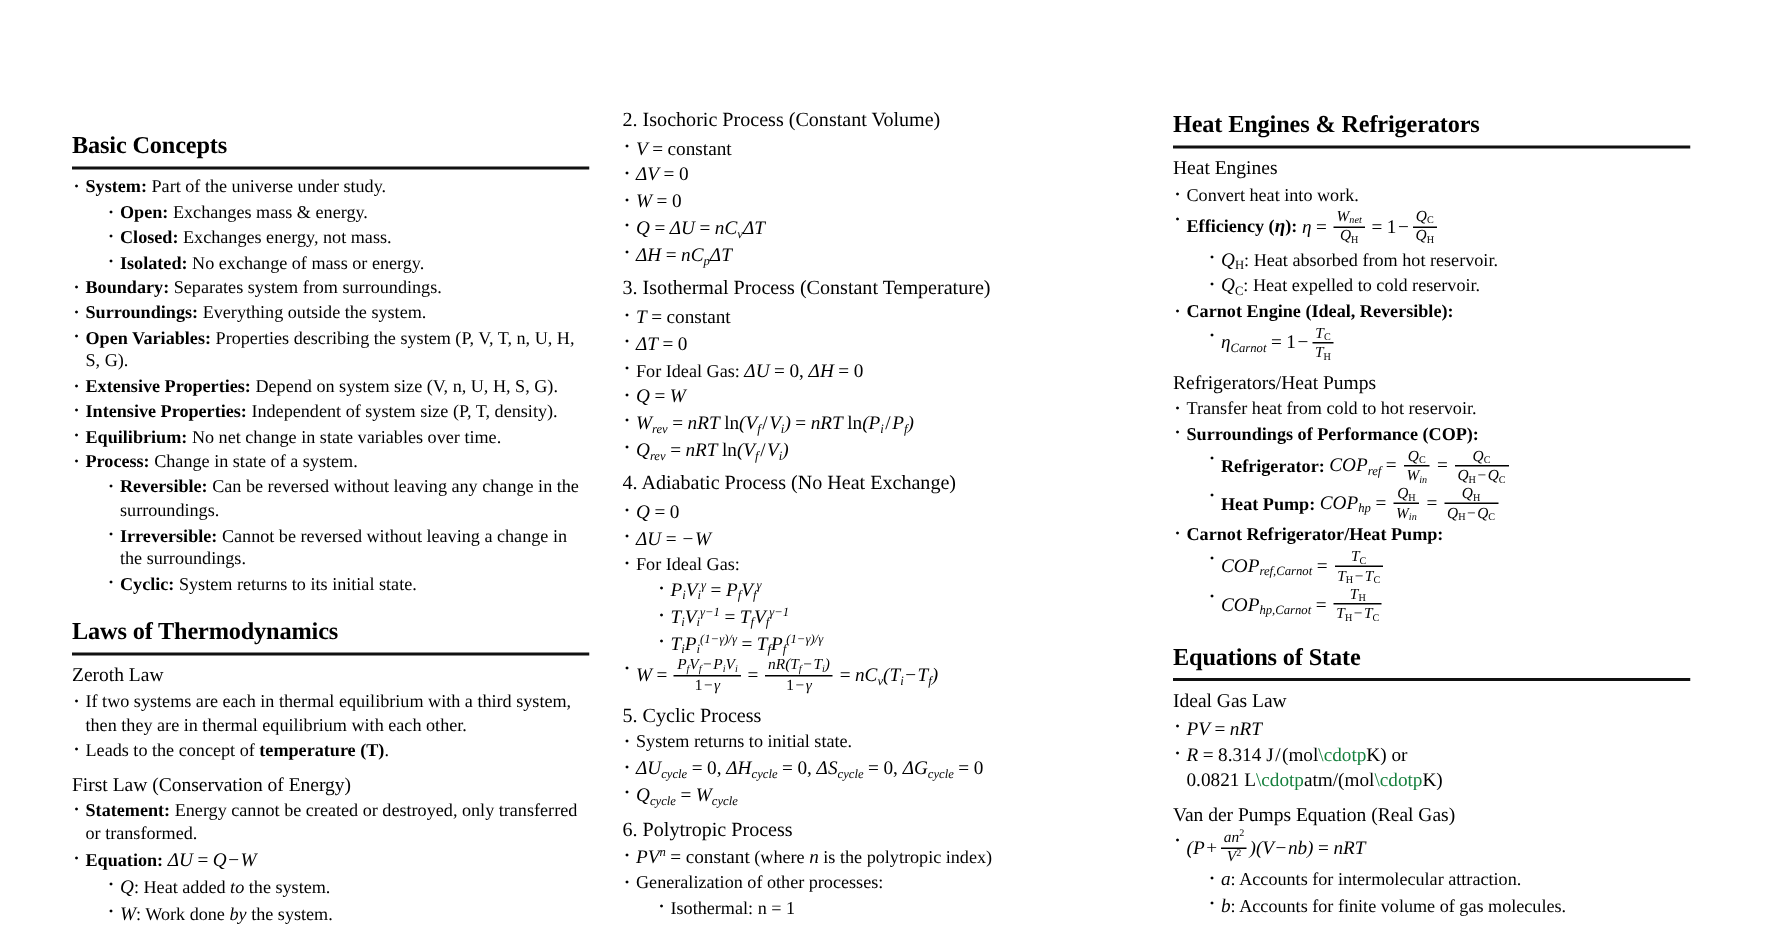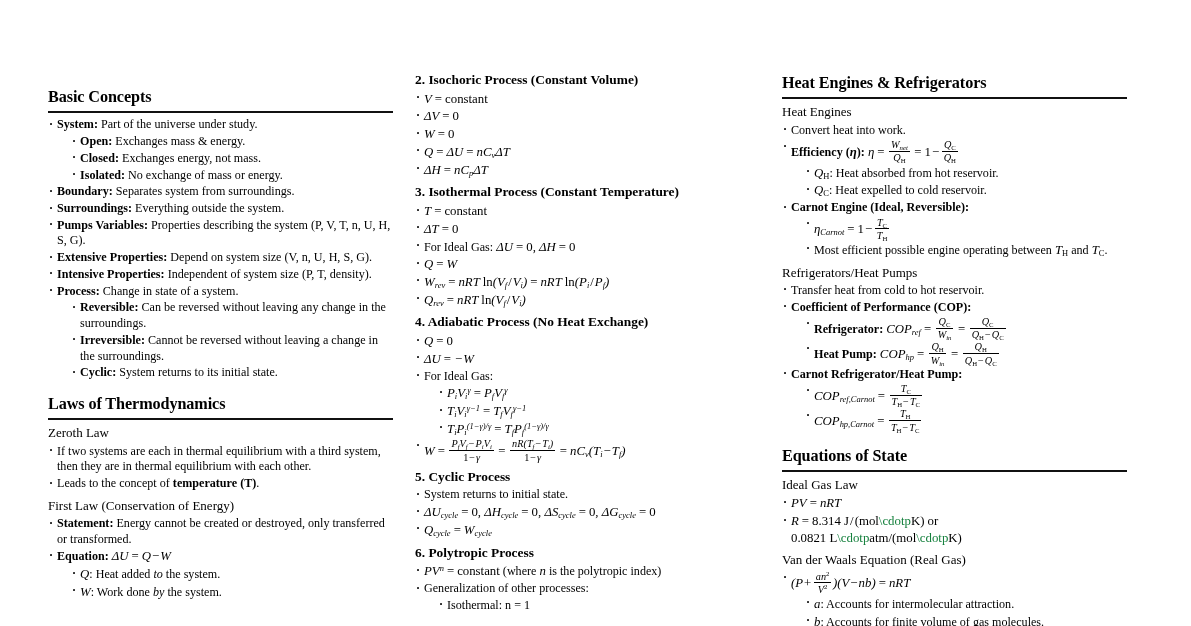--- a/index.html
+++ b/index.html
@@ -47,21 +47,21 @@
   h1.sec.tight { margin-top: 14px; }
   h2.sub {
     font-size: 13.0px;
     font-weight: normal;
     margin: 6px 0 2px 0;
     line-height: 1.25;
   }
   h2.sub.first { margin-top: 5px; }
   h3.num {
     font-size: 13.4px;
-    font-weight: bold;
+    font-weight: normal;
     margin: 6px 0 2px 0;
     line-height: 1.25;
   }
   h3.num.first { margin-top: 0; }
 
   ul.l1, ul.l2 {
     list-style: none;
     margin: 0;
     padding: 0;
   }
@@ -167,30 +167,34 @@
         </li>
         <li>
           <b>Boundary:</b>
           <span>Separates system from surroundings.</span>
         </li>
         <li>
           <b>Surroundings:</b>
           <span>Everything outside the system.</span>
         </li>
         <li>
-          <b>Pumps Variables:</b>
+          <b>Open Variables:</b>
           <span>Properties describing the system (P, V, T, n, U, H, S, G).</span>
         </li>
         <li>
           <b>Extensive Properties:</b>
           <span>Depend on system size (V, n, U, H, S, G).</span>
         </li>
         <li>
           <b>Intensive Properties:</b>
           <span>Independent of system size (P, T, density).</span>
+        </li>
+        <li>
+          <b>Equilibrium:</b>
+          <span>No net change in state variables over time.</span>
         </li>
         <li>
           <b>Process:</b>
           <span>Change in state of a system.</span>
           <ul class="l2">
             <li>
               <b>Reversible:</b>
               <span>Can be reversed without leaving any change in the surroundings.</span>
             </li>
             <li>
@@ -305,30 +309,29 @@
           <span class="m">η<span class="rel">=</span><span class="frac"><span class="fnum"><i>W</i><sub>net</sub></span><span class="fden"><i>Q</i><sub class="n">H</sub></span></span><span class="rel">=</span><span class="num">1</span><span class="op">−</span><span class="frac"><span class="fnum"><i>Q</i><sub class="n">C</sub></span><span class="fden"><i>Q</i><sub class="n">H</sub></span></span></span>
           <ul class="l2">
             <li><span class="m"><i>Q</i><sub class="n">H</sub></span><span>: Heat absorbed from hot reservoir.</span></li>
             <li><span class="m"><i>Q</i><sub class="n">C</sub></span><span>: Heat expelled to cold reservoir.</span></li>
           </ul>
         </li>
         <li>
           <b>Carnot Engine (Ideal, Reversible):</b>
           <ul class="l2">
             <li><span class="m">η<sub>Carnot</sub><span class="rel">=</span><span class="num">1</span><span class="op">−</span><span class="frac"><span class="fnum"><i>T</i><sub class="n">C</sub></span><span class="fden"><i>T</i><sub class="n">H</sub></span></span></span></li>
-            <li><span>Most efficient possible engine operating between </span><span class="m"><i>T</i><sub class="n">H</sub></span><span> and </span><span class="m"><i>T</i><sub class="n">C</sub></span><span>.</span></li>
           </ul>
         </li>
       </ul>
 
       <h2 class="sub">Refrigerators/Heat Pumps</h2>
       <ul class="l1">
         <li>Transfer heat from cold to hot reservoir.</li>
         <li>
-          <b>Coefficient of Performance (COP):</b>
+          <b>Surroundings of Performance (COP):</b>
           <ul class="l2">
             <li>
               <b>Refrigerator:</b>
               <span class="m"><i>COP</i><sub>ref</sub><span class="rel">=</span><span class="frac"><span class="fnum"><i>Q</i><sub class="n">C</sub></span><span class="fden"><i>W</i><sub>in</sub></span></span><span class="rel">=</span><span class="frac"><span class="fnum"><i>Q</i><sub class="n">C</sub></span><span class="fden"><i>Q</i><sub class="n">H</sub><span class="op">−</span><i>Q</i><sub class="n">C</sub></span></span></span>
             </li>
             <li>
               <b>Heat Pump:</b>
               <span class="m"><i>COP</i><sub>hp</sub><span class="rel">=</span><span class="frac"><span class="fnum"><i>Q</i><sub class="n">H</sub></span><span class="fden"><i>W</i><sub>in</sub></span></span><span class="rel">=</span><span class="frac"><span class="fnum"><i>Q</i><sub class="n">H</sub></span><span class="fden"><i>Q</i><sub class="n">H</sub><span class="op">−</span><i>Q</i><sub class="n">C</sub></span></span></span>
             </li>
           </ul>
@@ -346,21 +349,21 @@
 
       <h2 class="sub first">Ideal Gas Law</h2>
       <ul class="l1">
         <li><span class="m"><i>PV</i><span class="rel">=</span><i>nRT</i></span></li>
         <li>
           <span class="m"><i>R</i><span class="rel">=</span><span class="num">8.314 J</span><span class="op">/</span><span class="num">(mol</span><span class="err">\cdotp</span><span class="num">K) or</span></span><br>
           <span class="m"><span class="num">0.0821 L</span><span class="err">\cdotp</span><span class="num">atm/(mol</span><span class="err">\cdotp</span><span class="num">K)</span></span>
         </li>
       </ul>
 
-      <h2 class="sub">Van der Waals Equation (Real Gas)</h2>
+      <h2 class="sub">Van der Pumps Equation (Real Gas)</h2>
       <ul class="l1">
         <li>
           <span class="m">(<i>P</i><span class="op">+</span><span class="frac"><span class="fnum"><i>an</i><sup class="n">2</sup></span><span class="fden"><i>V</i><sup class="n">2</sup></span></span>)(<i>V</i><span class="op">−</span><i>nb</i>)<span class="rel">=</span><i>nRT</i></span>
           <ul class="l2">
             <li><span class="m"><i>a</i></span><span>: Accounts for intermolecular attraction.</span></li>
             <li><span class="m"><i>b</i></span><span>: Accounts for finite volume of gas molecules.</span></li>
           </ul>
         </li>
       </ul>
     </div>

